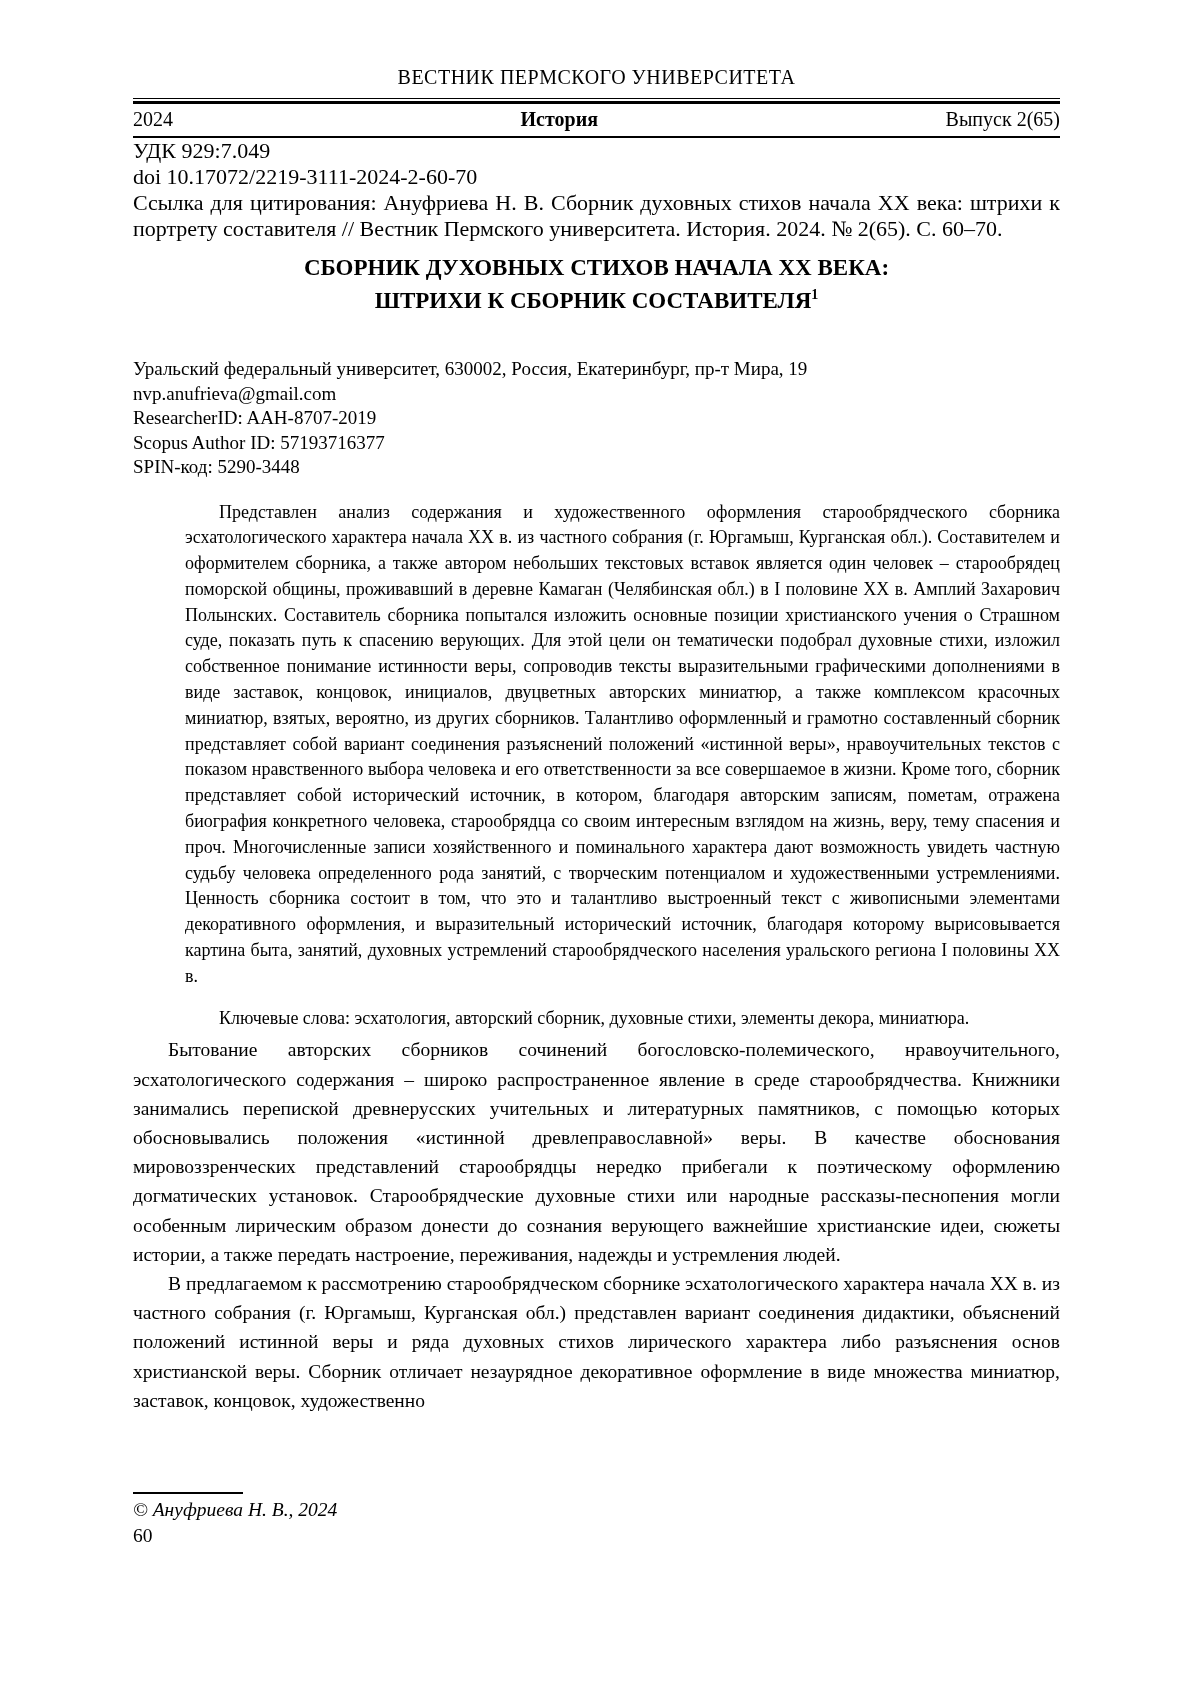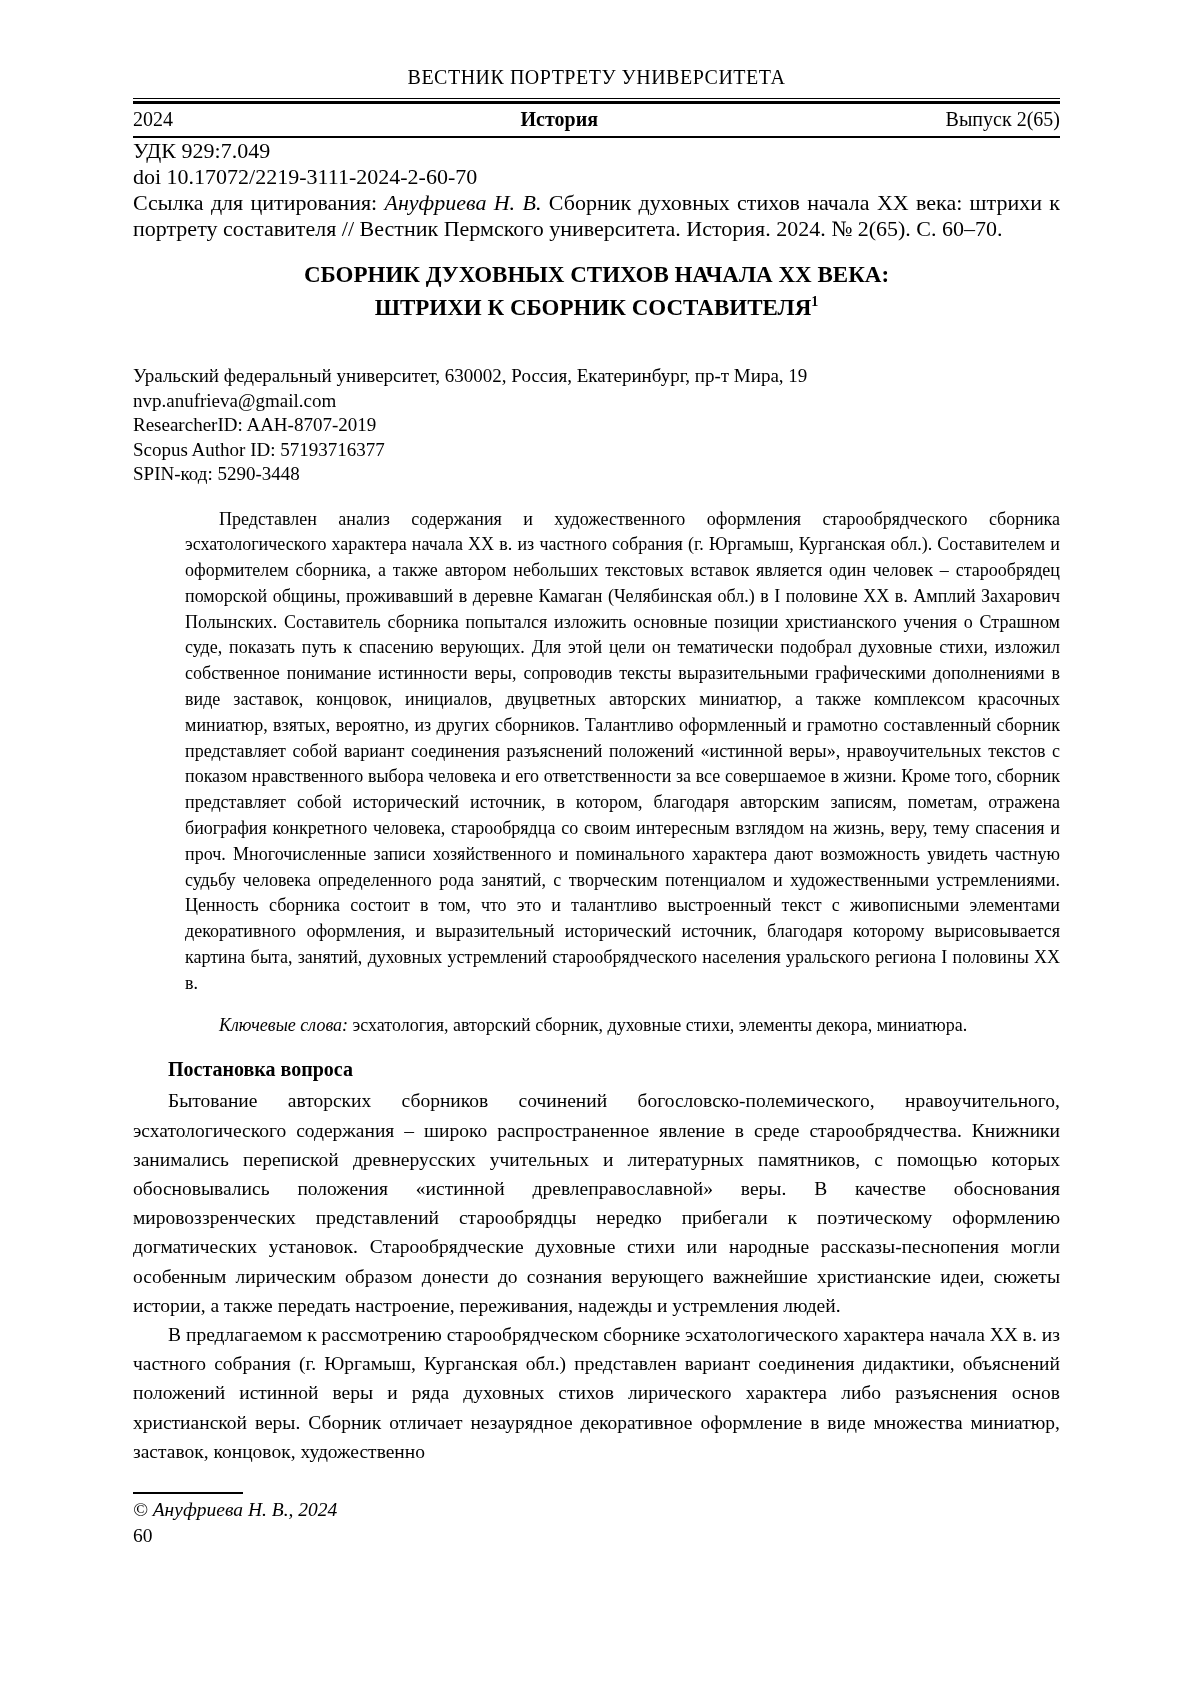--- a/index.html
+++ b/index.html
@@ -40,25 +40,25 @@
   .head-row .year, .head-row .issue { flex: 0 0 auto; }
   .head-row .section { flex: 1 1 auto; text-align: center; font-weight: bold; }
   .single-rule { border-top: 2px solid #000; margin-top: 3px; }
 
   
   .meta {
     font-size: 22px;
     line-height: 26px;
   }
   .meta .citation { text-align: justify; }
-  .italic { font-style: italic; }
+  .italic { }
 
   
   .article-title {
-    margin-top: 16px;
+    margin-top: 9px;
     text-align: center;
     font-size: 23px;
     font-weight: bold;
     line-height: 33px;
   }
   .article-title sup {
     font-size: 14px;
     vertical-align: super;
     line-height: 0;
   }
@@ -129,21 +129,21 @@
     text-align: left;
     font-size: 19.5px;
     margin-top: 2px;
   }
 </style>
 </head>
 <body>
 
 <div class="page">
 
-  <div class="journal-name">ВЕСТНИК ПОРТРЕТУ УНИВЕРСИТЕТА</div>
+  <div class="journal-name">ВЕСТНИК ПЕРМСКОГО УНИВЕРСИТЕТА</div>
   <div class="double-rule">
     <div class="thin"></div>
     <div class="thick"></div>
   </div>
   <div class="head-row">
     <span class="year">2024</span>
     <span class="section">История</span>
     <span class="issue">Выпуск 2(65)</span>
   </div>
   <div class="single-rule"></div>
@@ -167,21 +167,20 @@
       <div>Scopus Author ID: 57193716377</div>
       <div>SPIN-код: 5290-3448</div>
     </div>
   </div>
 
   <div class="abstract">
     <p>Представлен анализ содержания и художественного оформления старообрядческого сборника эсхатологического характера начала XX в. из частного собрания (г. Юргамыш, Курганская обл.). Составителем и оформителем сборника, а также автором небольших текстовых вставок является один человек – старообрядец поморской общины, проживавший в деревне Камаган (Челябинская обл.) в I половине XX в. Амплий Захарович Полынских. Составитель сборника попытался изложить основные позиции христианского учения о Страшном суде, показать путь к спасению верующих. Для этой цели он тематически подобрал духовные стихи, изложил собственное понимание истинности веры, сопроводив тексты выразительными графическими дополнениями в виде заставок, концовок, инициалов, двуцветных авторских миниатюр, а также комплексом красочных миниатюр, взятых, вероятно, из других сборников. Талантливо оформленный и грамотно составленный сборник представляет собой вариант соединения разъяснений положений «истинной веры», нравоучительных текстов с показом нравственного выбора человека и его ответственности за все совершаемое в жизни. Кроме того, сборник представляет собой исторический источник, в котором, благодаря авторским записям, пометам, отражена биография конкретного человека, старообрядца со своим интересным взглядом на жизнь, веру, тему спасения и проч. Многочисленные записи хозяйственного и поминального характера дают возможность увидеть частную судьбу человека определенного рода занятий, с творческим потенциалом и художественными устремлениями. Ценность сборника состоит в том, что это и талантливо выстроенный текст с живописными элементами декоративного оформления, и выразительный исторический источник, благодаря которому вырисовывается картина быта, занятий, духовных устремлений старообрядческого населения уральского региона I половины XX в.</p>
   </div>
   <div class="keywords"><span class="italic">Ключевые слова:</span><span> эсхатология, авторский сборник, духовные стихи, элементы декора, миниатюра.</span></div>
 
-  <div class="section-heading">Постановка вопроса</div>
   <div class="body-text">
     <p>Бытование авторских сборников сочинений богословско-полемического, нравоучительного, эсхатологического содержания – широко распространенное явление в среде старообрядчества. Книжники занимались перепиской древнерусских учительных и литературных памятников, с помощью которых обосновывались положения «истинной древлеправославной» веры. В качестве обоснования мировоззренческих представлений старообрядцы нередко прибегали к поэтическому оформлению догматических установок. Старообрядческие духовные стихи или народные рассказы-песнопения могли особенным лирическим образом донести до сознания верующего важнейшие христианские идеи, сюжеты истории, а также передать настроение, переживания, надежды и устремления людей.</p>
     <p>В предлагаемом к рассмотрению старообрядческом сборнике эсхатологического характера начала XX в. из частного собрания (г. Юргамыш, Курганская обл.) представлен вариант соединения дидактики, объяснений положений истинной веры и ряда духовных стихов лирического характера либо разъяснения основ христианской веры. Сборник отличает незаурядное декоративное оформление в виде множества миниатюр, заставок, концовок, художественно</p>
   </div>
 
   <div class="footnote-area">
     <div class="footnote-rule"></div>
     <div class="copyright">© Ануфриева Н. В., 2024</div>
     <div class="page-number">60</div>
   </div>

